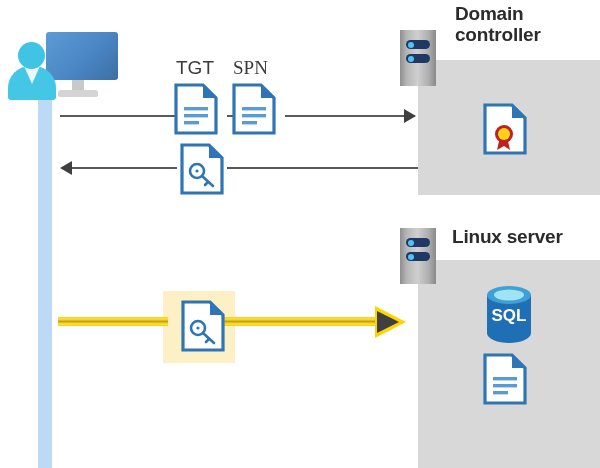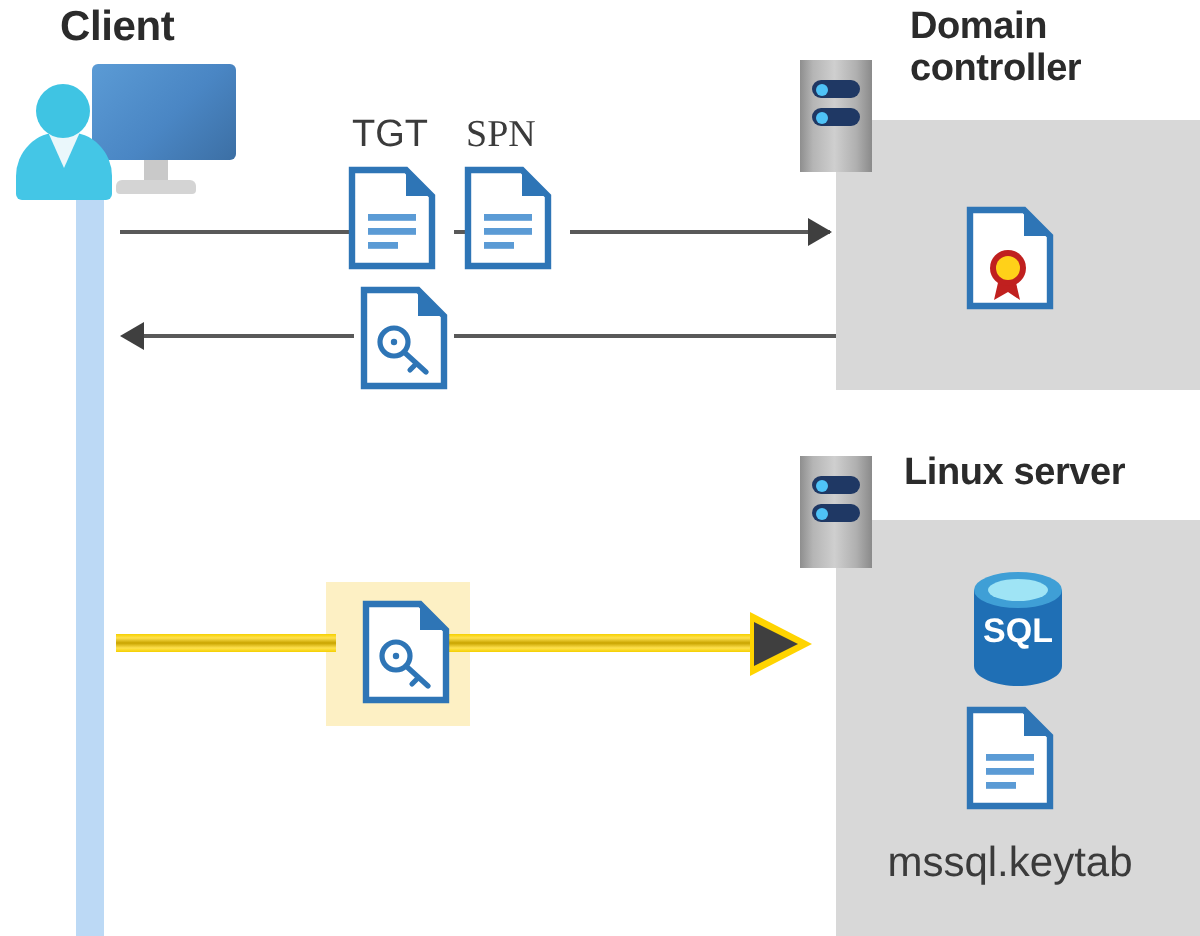--- a/index.html
+++ b/index.html
@@ -212,21 +212,20 @@
 
   <div class="abs" id="client-icon">
     <div class="monitor-screen"></div>
     <div class="monitor-neck"></div>
     <div class="monitor-base"></div>
     <div class="person-body"></div>
     <div class="person-collar"></div>
     <div class="person-head"></div>
   </div>
 
-  <div class="abs title-bold" id="client-title">Client</div>
   <div class="abs title-bold" id="dc-title">Domain controller</div>
   <div class="abs title-bold" id="linux-title">Linux server</div>
 
   <div class="abs server" id="dc-server">
     <div class="led-bar led-1"></div>
     <div class="led-bar led-2"></div>
   </div>
   <div class="abs server" id="linux-server">
     <div class="led-bar led-1"></div>
     <div class="led-bar led-2"></div>
@@ -305,15 +304,14 @@
   </svg>
 
   <svg class="abs doc-icon" id="keytab-doc" width="44" height="52" viewBox="0 0 44 52">
     <path d="M2 2 H29 L42 15 V50 H2 Z" fill="#ffffff" stroke="#2e75b6" stroke-width="3.2"></path>
     <path d="M29 2 L42 15 H29 Z" fill="#2e75b6"></path>
     <rect x="10" y="24" width="24" height="3.4" fill="#5b9bd5"></rect>
     <rect x="10" y="31" width="24" height="3.4" fill="#5b9bd5"></rect>
     <rect x="10" y="38" width="15" height="3.4" fill="#5b9bd5"></rect>
   </svg>
 
-  <div class="abs" id="keytab-label">mssql.keytab</div>
 
 </div>
 
 </body></html>

